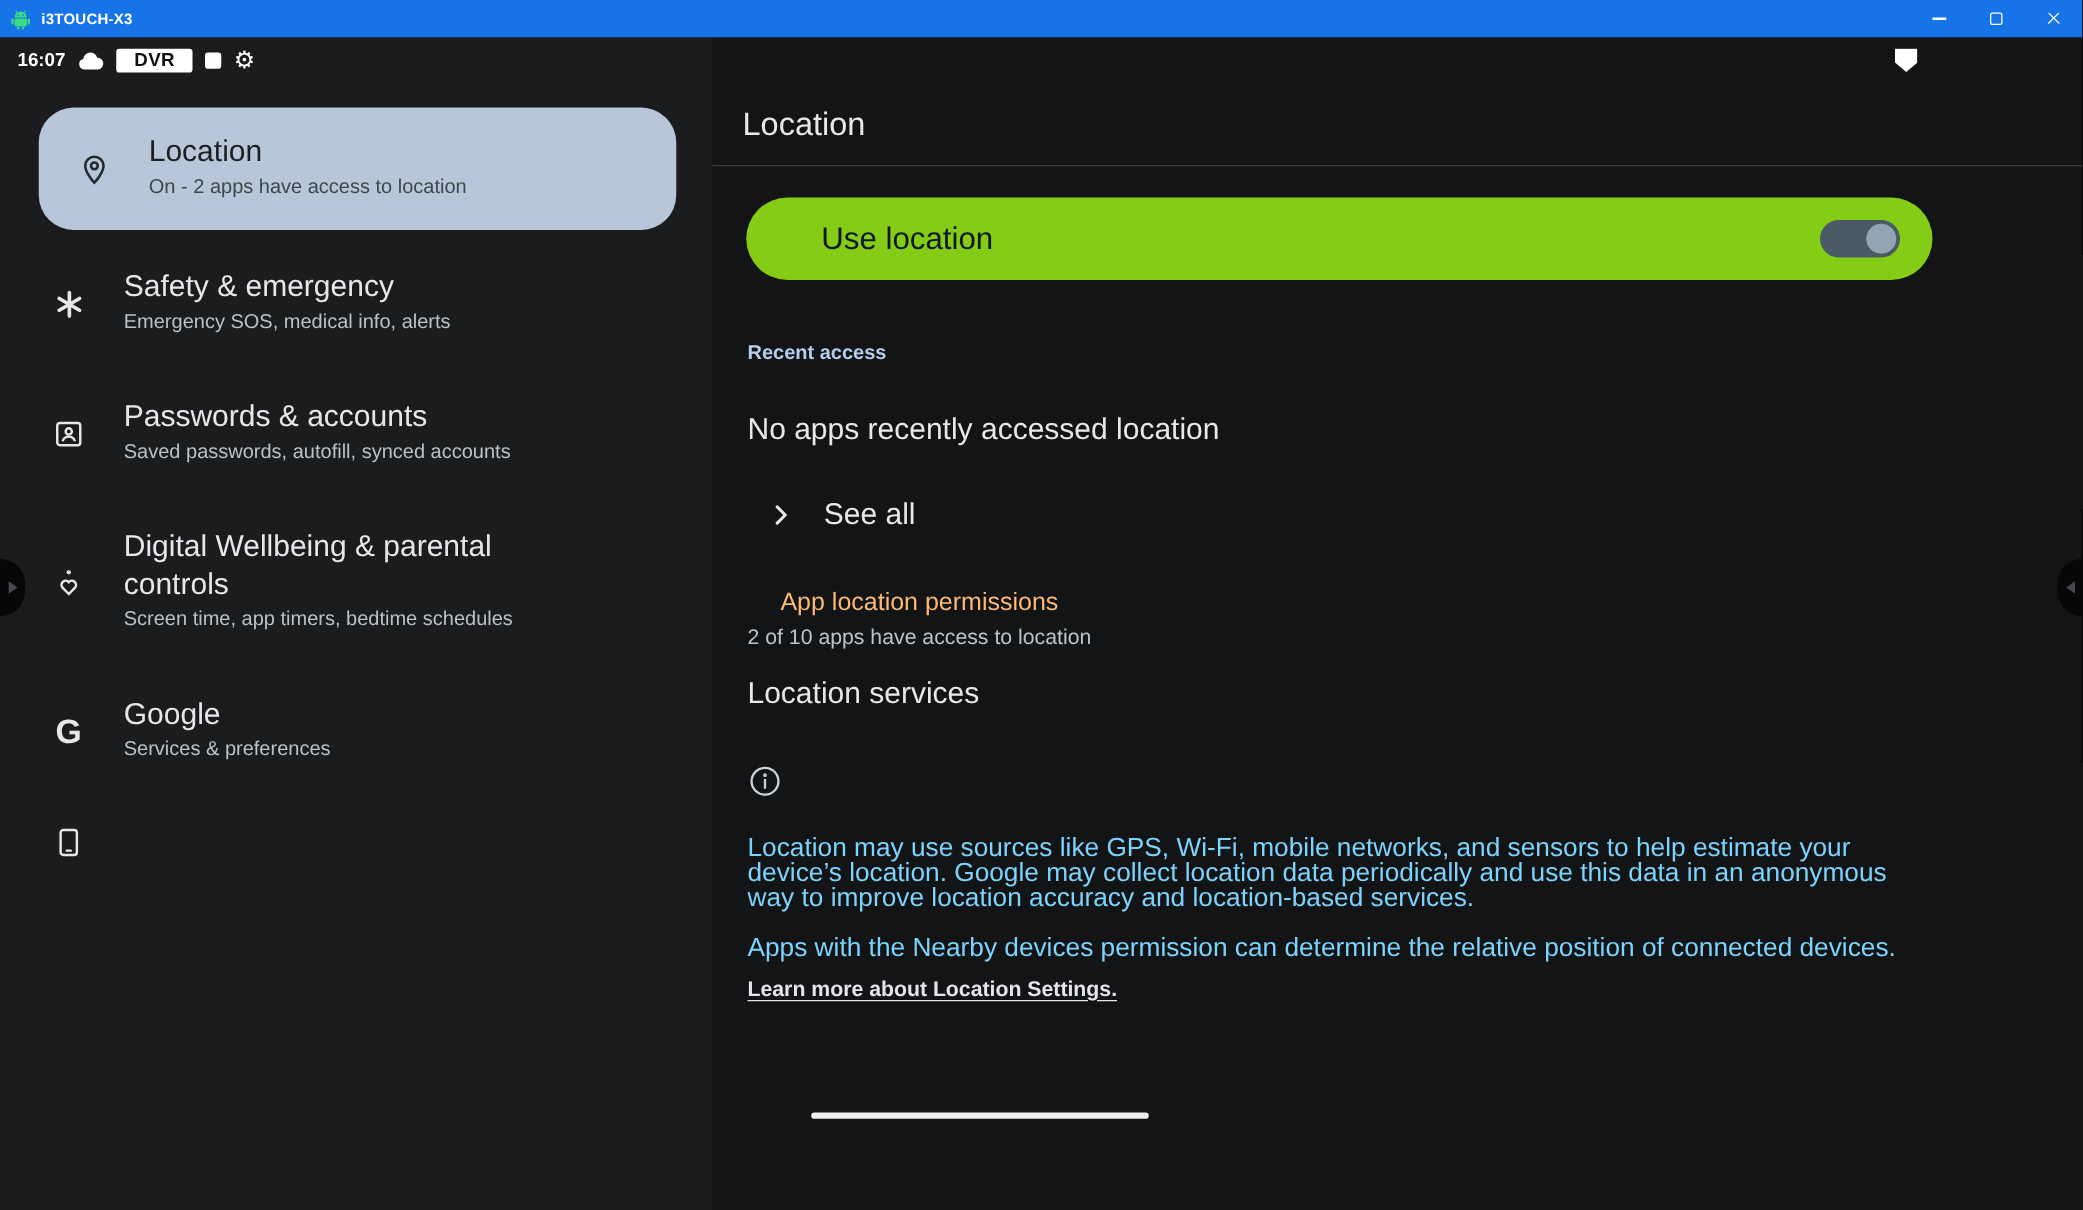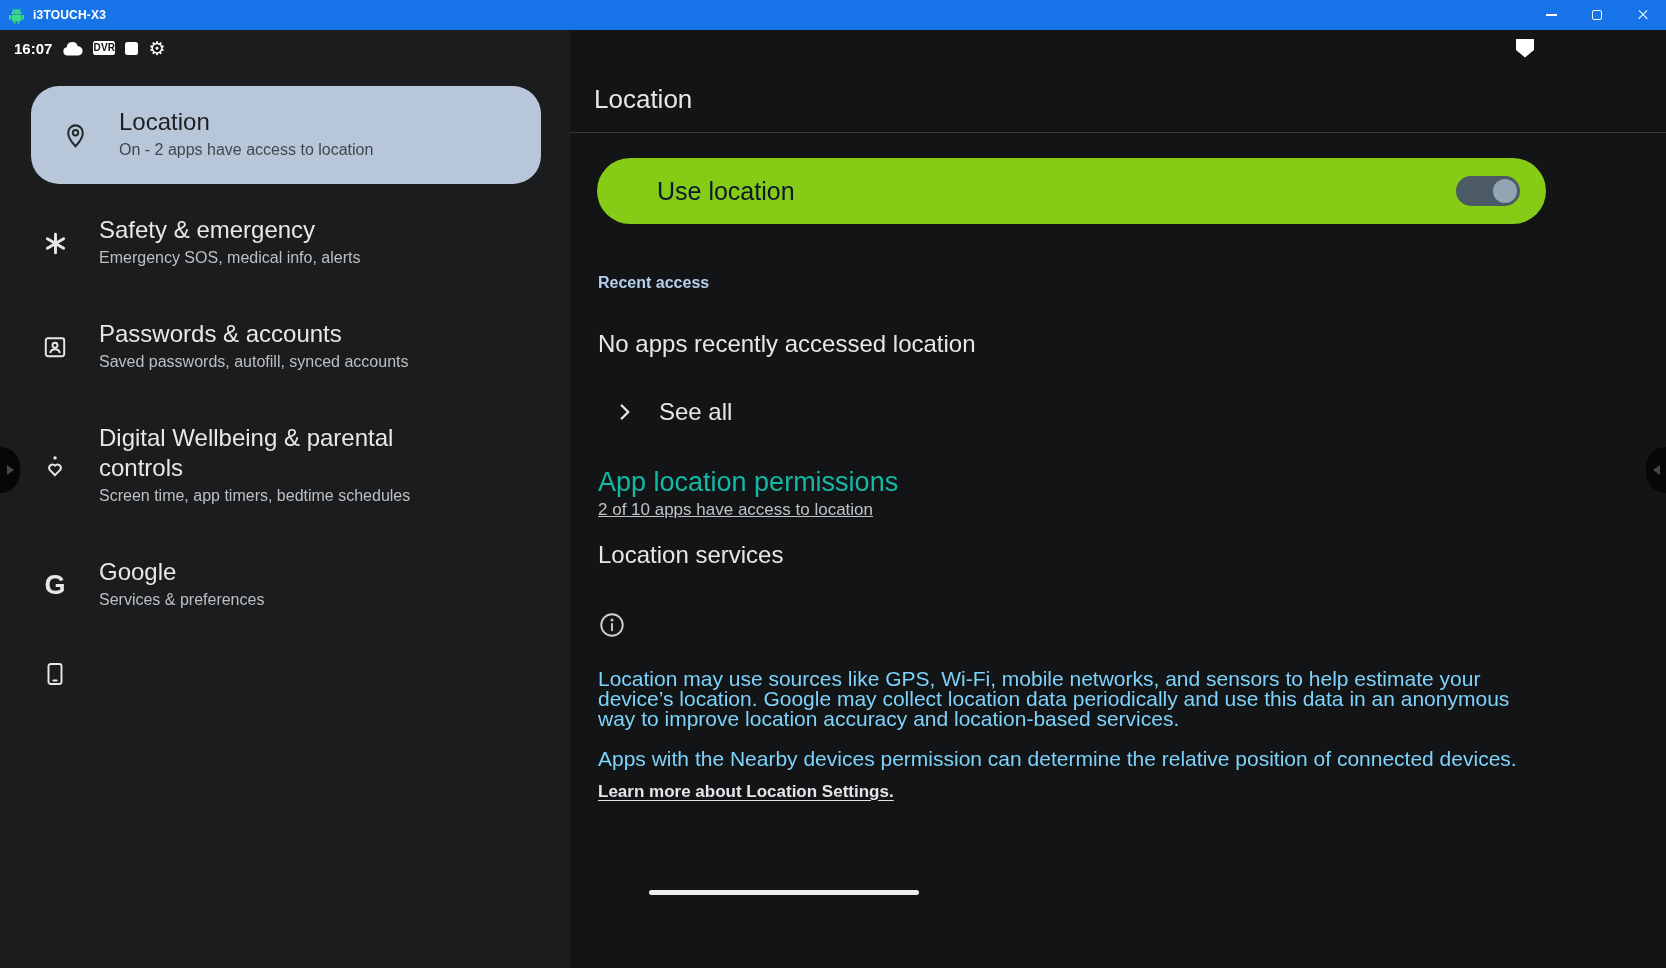--- a/index.html
+++ b/index.html
@@ -22,21 +22,21 @@
   .glyph-close::after { transform:rotate(-45deg); }
 
   
   .screen { position:relative; display:flex; height:938px; }
 
   
   .sidebar { width:570px; flex-shrink:0; background:#1b1c1e; display:flex; flex-direction:column; }
   .statusbar { height:36px; display:flex; align-items:center; padding-left:14px; gap:10px; color:#fff; }
   .status-time { font-size:15px; font-weight:700; }
   .st-icon { display:inline-flex; }
-  .dvr-badge { background:#fff; color:#111; font-size:10px; font-weight:700; line-height:1; padding:2px 0; border-radius:2.5px; letter-spacing:.3px; }
+  .dvr-badge { background:#fff; color:#111; font-size:15px; font-weight:700; line-height:1; padding:2px 14px; border-radius:2.5px; letter-spacing:.3px; }
   .sq-icon { width:13px; height:13px; background:#fff; border-radius:2.5px; }
   .gear-glyph { font-family:"DejaVu Sans", sans-serif; font-size:19px; line-height:1; color:#fff; }
 
   .search-pill { margin:5px 0 0 31px; width:431px; height:56px; border-radius:28px; background:#45474b; display:flex; align-items:center; padding-left:30px; }
   .search-pill .icon { display:inline-flex; }
   .search-input { margin-left:34px; flex:1; min-width:0; background:transparent; border:none; outline:none; font-family:"Liberation Sans",sans-serif; font-size:22px; color:#e6e7e9; }
   .search-input::placeholder { color:#c0c3c6; }
 
   .nav { display:flex; flex-direction:column; }
   .nav-item { display:flex; align-items:center; padding:24px 30px 24px 40px; cursor:pointer; }
@@ -60,22 +60,22 @@
   .use-label { font-size:25px; color:#0d1828; }
   .toggle { margin-left:auto; width:64px; height:30px; border-radius:15px; background:#4c5a66; position:relative; cursor:pointer; }
   .toggle-thumb { position:absolute; right:3px; top:3px; width:24px; height:24px; border-radius:50%; background:#93a5b3; }
 
   .body { padding-left:28px; }
   .section-label { margin-top:50px; font-size:16px; font-weight:600; color:#b4cfed; }
   .empty-text { margin-top:36px; font-size:24px; line-height:32px; color:#e6e7e9; }
   .see-all { margin-top:38px; margin-left:14px; display:flex; align-items:center; gap:21px; font-size:24px; color:#e6e7e9; cursor:pointer; width:max-content; }
   .see-all .chev { display:inline-flex; }
   .perms { margin-top:40px; cursor:pointer; width:max-content; }
-  .perms-title { font-size:27px; line-height:32px; color:#14b8a6; }
-  .perms-sub { font-size:17px; line-height:24px; color:#bfc3c6;text-decoration:underline; }
+  .perms-title { font-size:20px; line-height:32px; color:#fdba74;text-align:center; }
+  .perms-sub { font-size:17px; line-height:24px; color:#bfc3c6; }
   .services-title { margin-top:17px; font-size:24px; line-height:32px; color:#e6e7e9; }
   .info-icon { display:block; margin-top:40px; width:28px; height:28px; }
   .note { margin-top:30px; font-size:21px; line-height:20px; color:#7dd3fc; max-width:945px; }
   .note2 { margin-top:20px; }
   .learn-link { display:inline-block; margin-top:13px; font-size:17px; font-weight:700; color:#e3e5e8; text-decoration:underline; text-underline-offset:3px; cursor:pointer; }
 
   .gesture-pill { position:absolute; left:79px; top:860px; width:270px; height:5px; border-radius:3px; background:#ededee; cursor:grab; }
 
   
   .handle { position:absolute; top:447px; width:20px; height:46px; background:#070708; display:flex; align-items:center; justify-content:center; z-index:10; cursor:pointer; }

